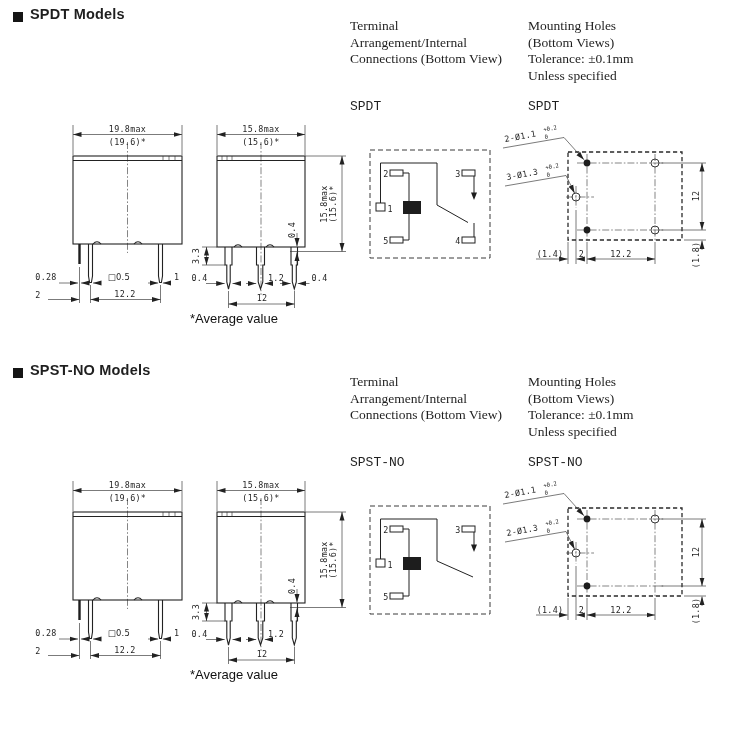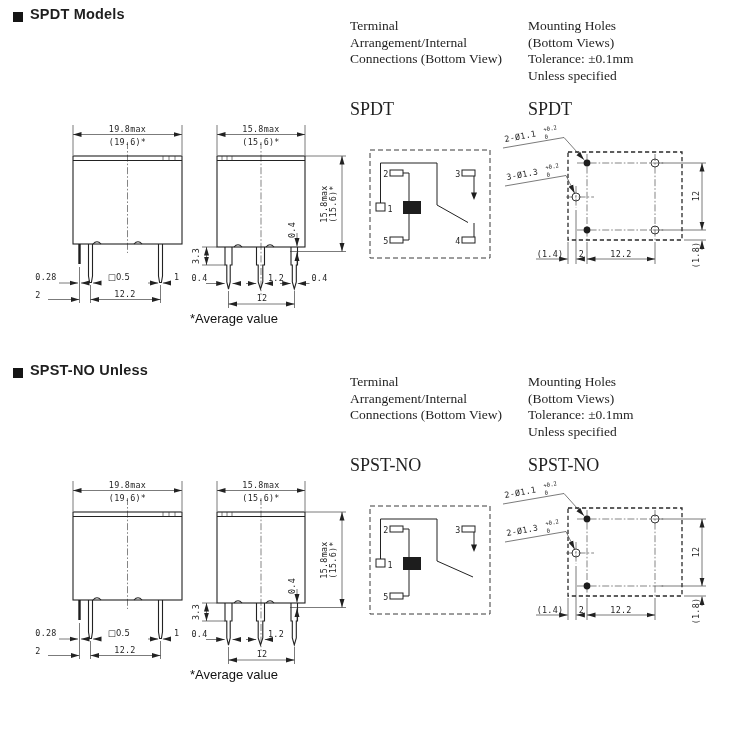--- a/index.html
+++ b/index.html
@@ -7,21 +7,21 @@
        font-family:"Liberation Sans",sans-serif;overflow:hidden}
   .sec{position:absolute;left:0;width:752px}
   #sec-spdt{top:2px;height:356px}
   #sec-spst{top:358px;height:375px}
   .heading{position:absolute;left:13px;top:4px;font-size:14.5px;font-weight:bold;
            letter-spacing:.2px;display:flex;align-items:flex-end;gap:7px}
   .sqb{width:10px;height:10px;background:#151515;flex:0 0 auto}
   .colhead{position:absolute;font-family:Liberation Serif, serif;font-size:13.5px;line-height:16.5px}
   .t-col{left:350px;top:16px;width:180px}
   .m-col{left:528px;top:16px;width:200px}
-  .tlabel{position:absolute;font-family:Liberation Serif, serif;font-size:18px}
+  .tlabel{position:absolute;font-family:Liberation Mono, monospace;font-size:13px}
   .tl-a{left:350px;top:97px}
   .tl-b{left:528px;top:97px}
   .note{position:absolute;left:190px;top:309px;font-size:13px;color:#111}
   svg.draw{position:absolute;overflow:visible}
   svg text{font-family:"DejaVu Sans Mono",monospace;font-size:8.4px;fill:#1f1f1f;letter-spacing:.3px}
   svg text.dts{font-family:"DejaVu Sans","DejaVu Sans Mono",sans-serif}
   svg text.sm{font-size:5.6px;letter-spacing:0}
   .ln{stroke:#222;stroke-width:1.1;fill:none}
   .dim{stroke:#333;stroke-width:.65;fill:none}
   .wr{stroke:#222;stroke-width:1;fill:none}
@@ -256,21 +256,21 @@
       </g>
     </g>
   </svg>
 
   <div class="note">*Average value</div>
 </div>
 
 <div class="sec" id="sec-spst">
   <div class="heading">
     <span class="sqb"></span>
-    <span>SPST-NO Unless</span>
+    <span>SPST-NO Models</span>
   </div>
 
   <div class="colhead t-col">
     <div>Terminal</div>
     <div>Arrangement/Internal</div>
     <div>Connections (Bottom View)</div>
   </div>
   <div class="colhead m-col">
     <div>Mounting Holes</div>
     <div>(Bottom Views)</div>

